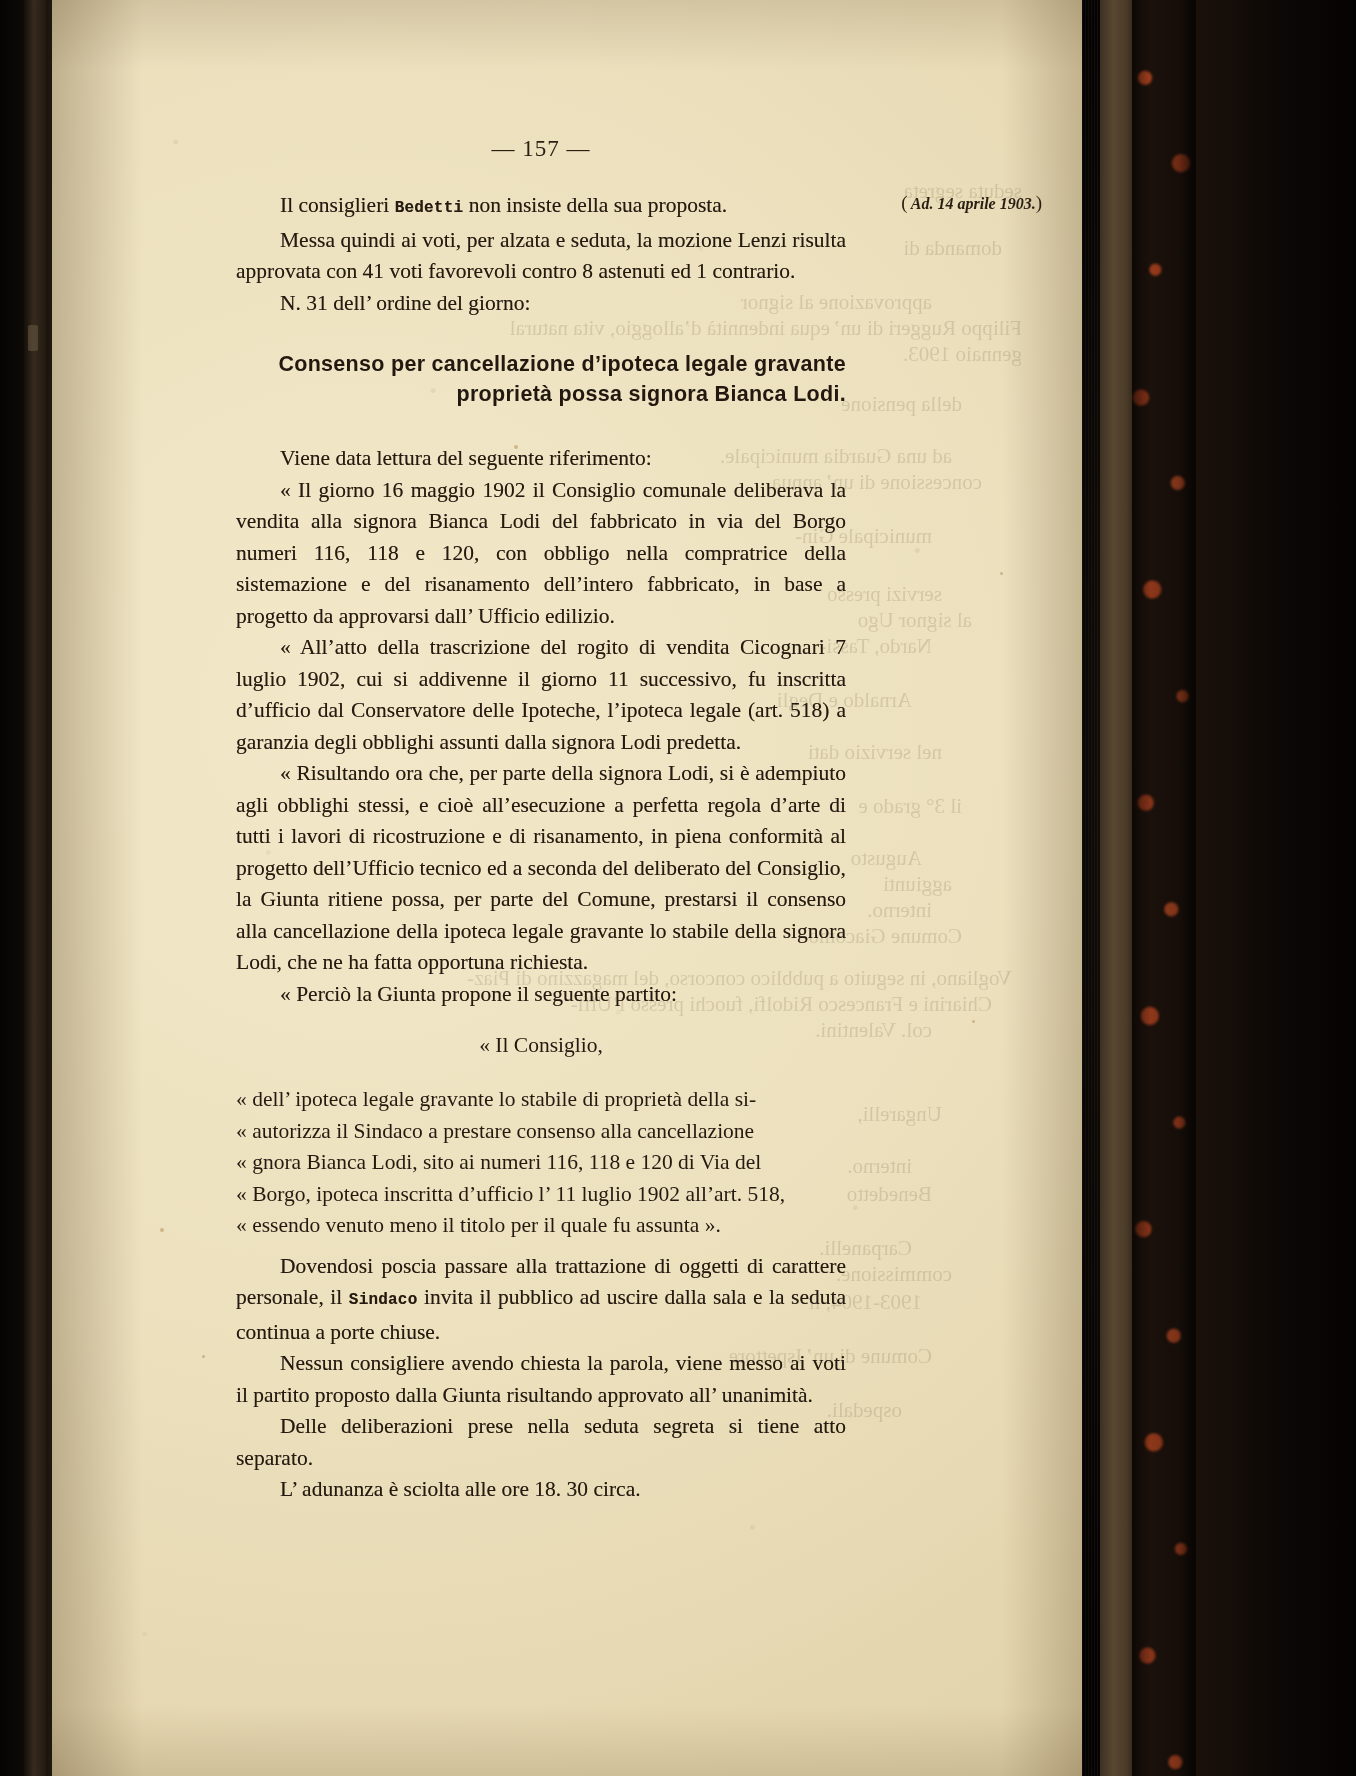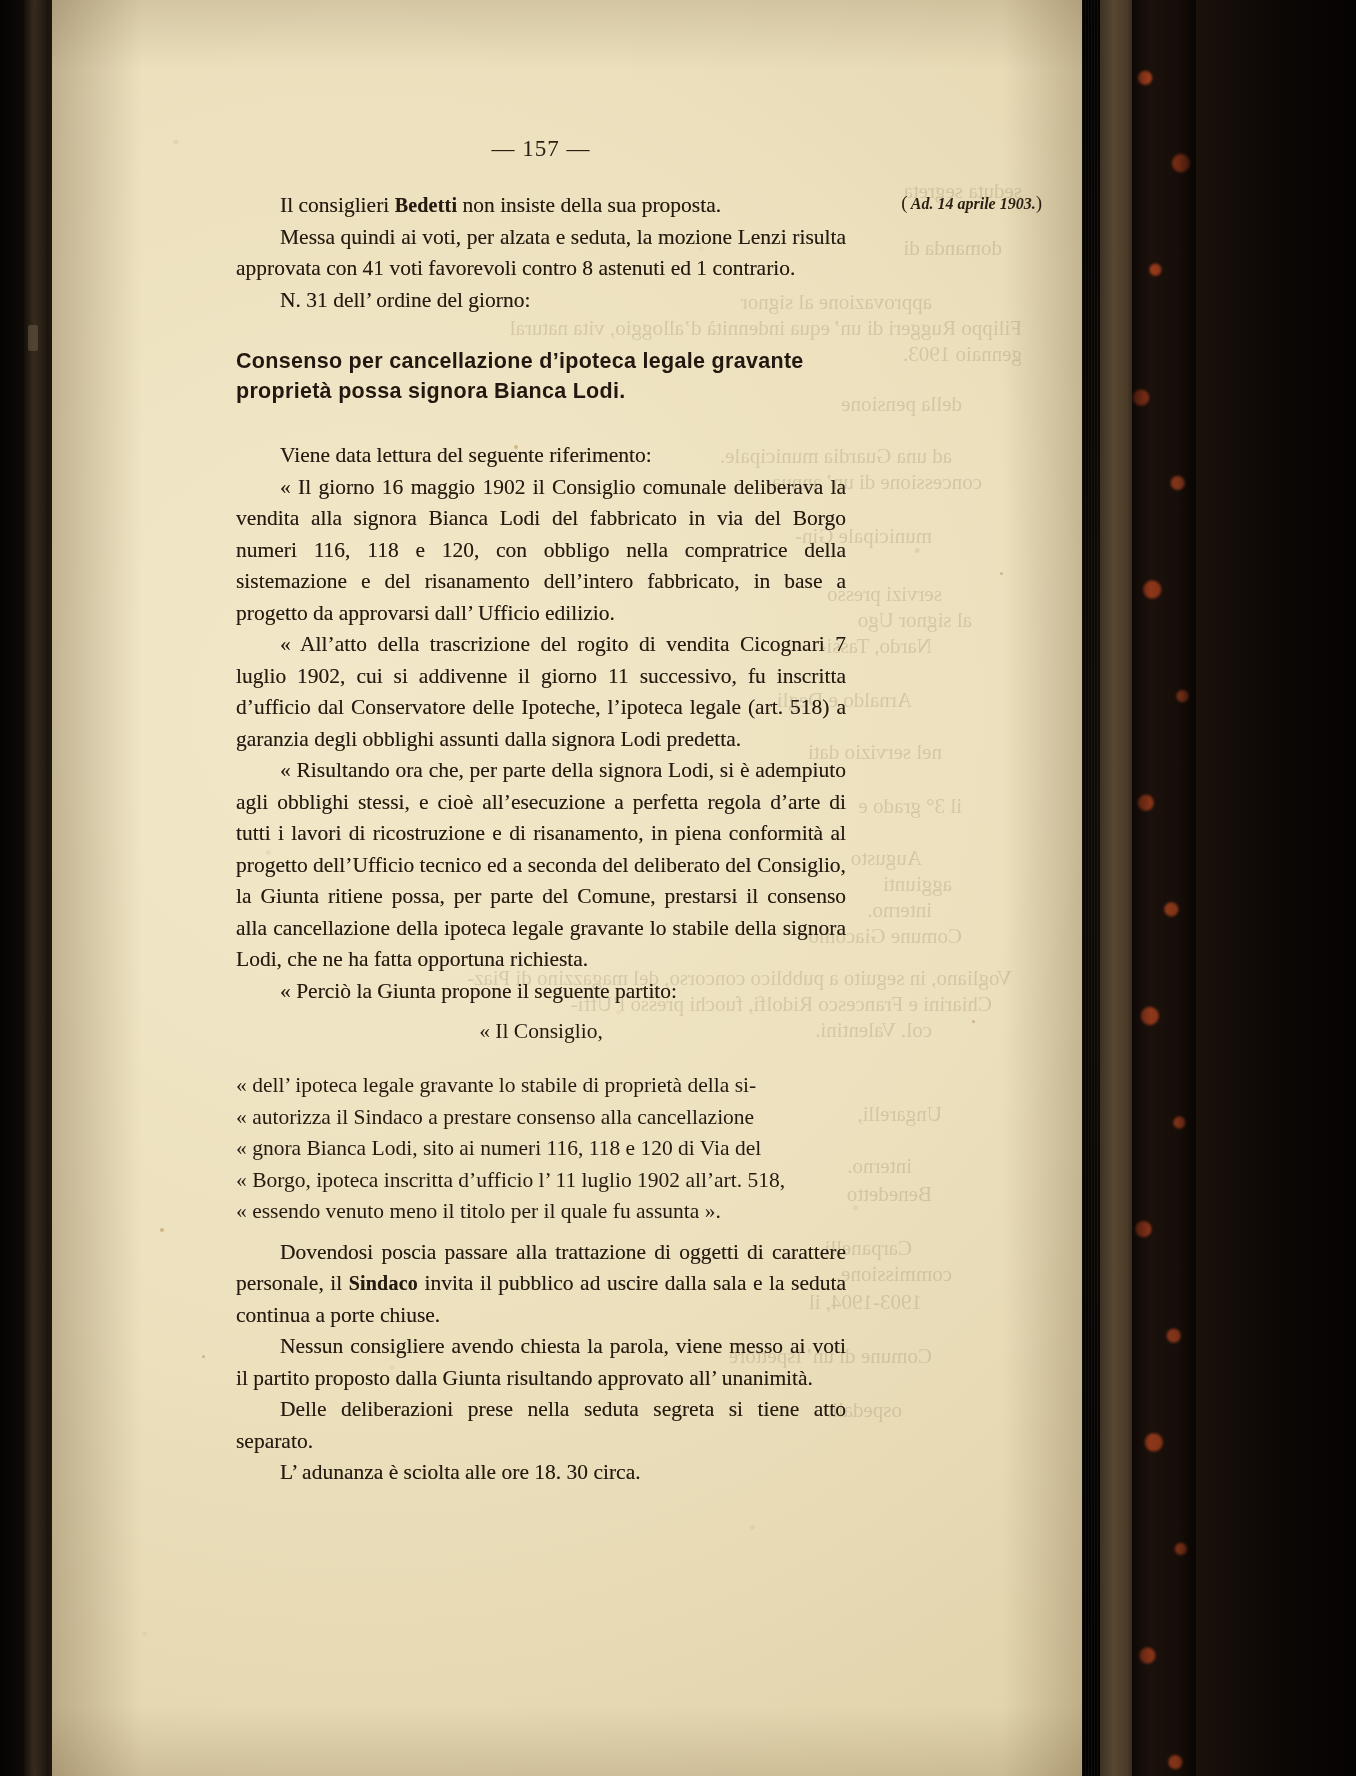--- a/index.html
+++ b/index.html
@@ -210,42 +210,42 @@
     font-family: "Liberation Serif", serif;
     font-style: italic;
     font-weight: bold;
     font-size: 16px;
     white-space: nowrap;
     color: #2a1f12;
   }
   .sidenote .paren { font-style: normal; font-weight: normal; font-size: 19px; }
 
   b.name {
-    font-family: Liberation Serif, serif;
+    font-family: Liberation Mono, monospace;
     font-weight: bold;
-    font-size: 20px;
+    font-size: 16px;
     letter-spacing: .2px;
   }
 
   h2.article-title {
     font-family: "Liberation Sans", sans-serif;
     font-weight: bold;
     font-size: 21.5px;
     line-height: 30px;
-    text-align: left;
+    text-align: right;
     letter-spacing: .3px;
     margin: 30px 0 34px 0;
     color: #221810;
   }
   h2.article-title .l2 { display: block; }
 
   .center-line {
     text-align: center;
     font-size: 21.5px;
-    margin: 12px 0 26px 0;
+    margin: 23px 0 26px 0;
     color: #241a10;
   }
 
   .quoted {
     margin: 0;
     font-size: 21.5px;
     line-height: 31.5px;
     text-align: justify;
     color: #241a10;
   }

